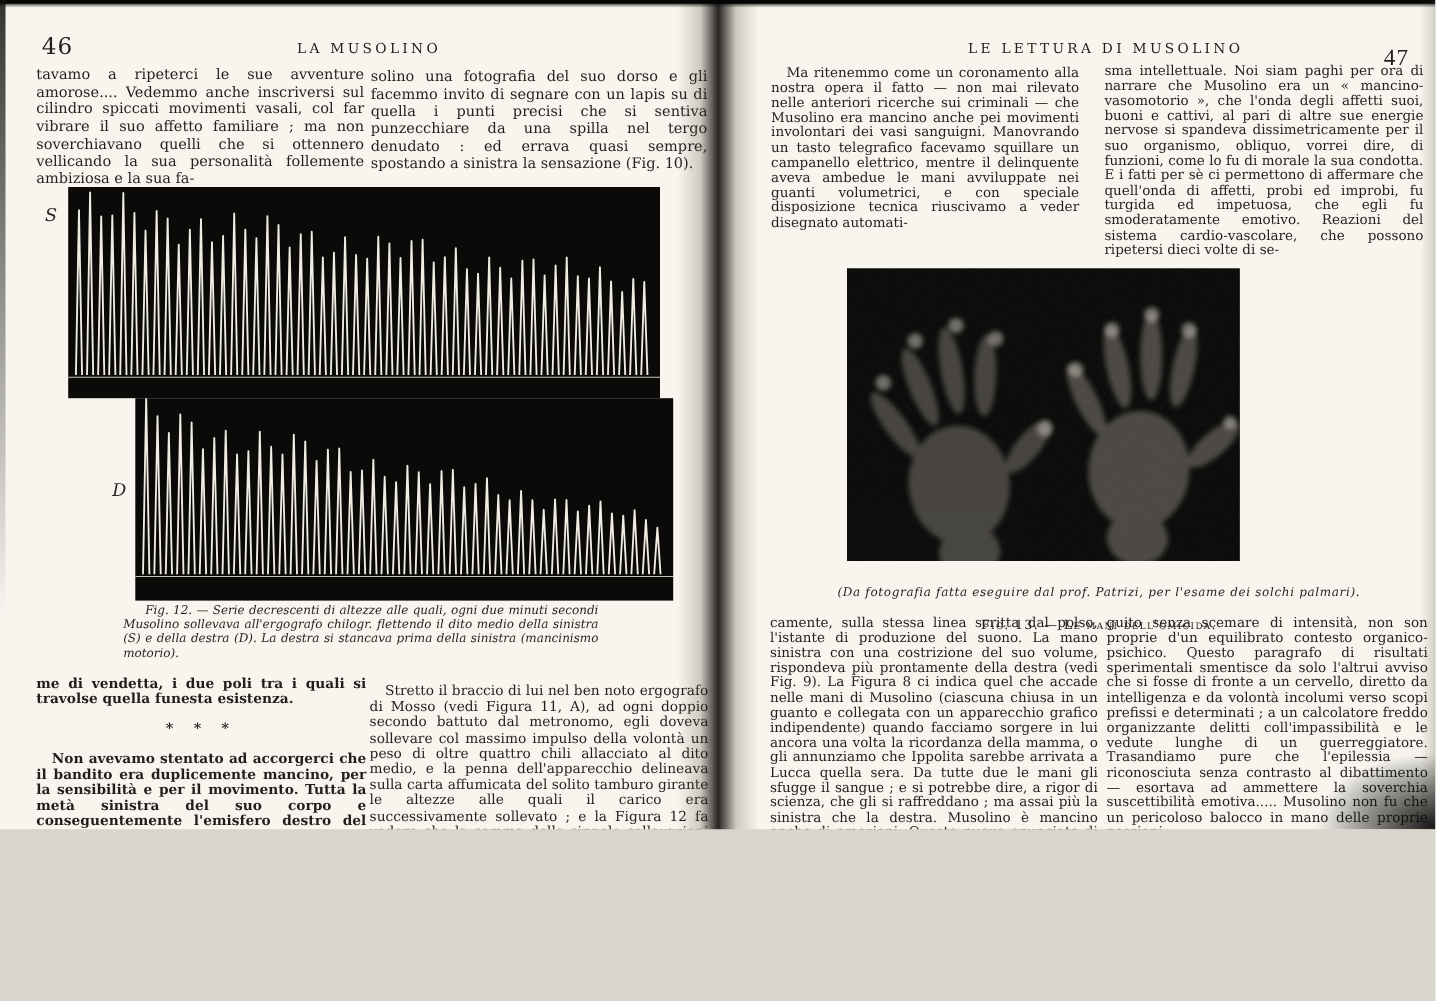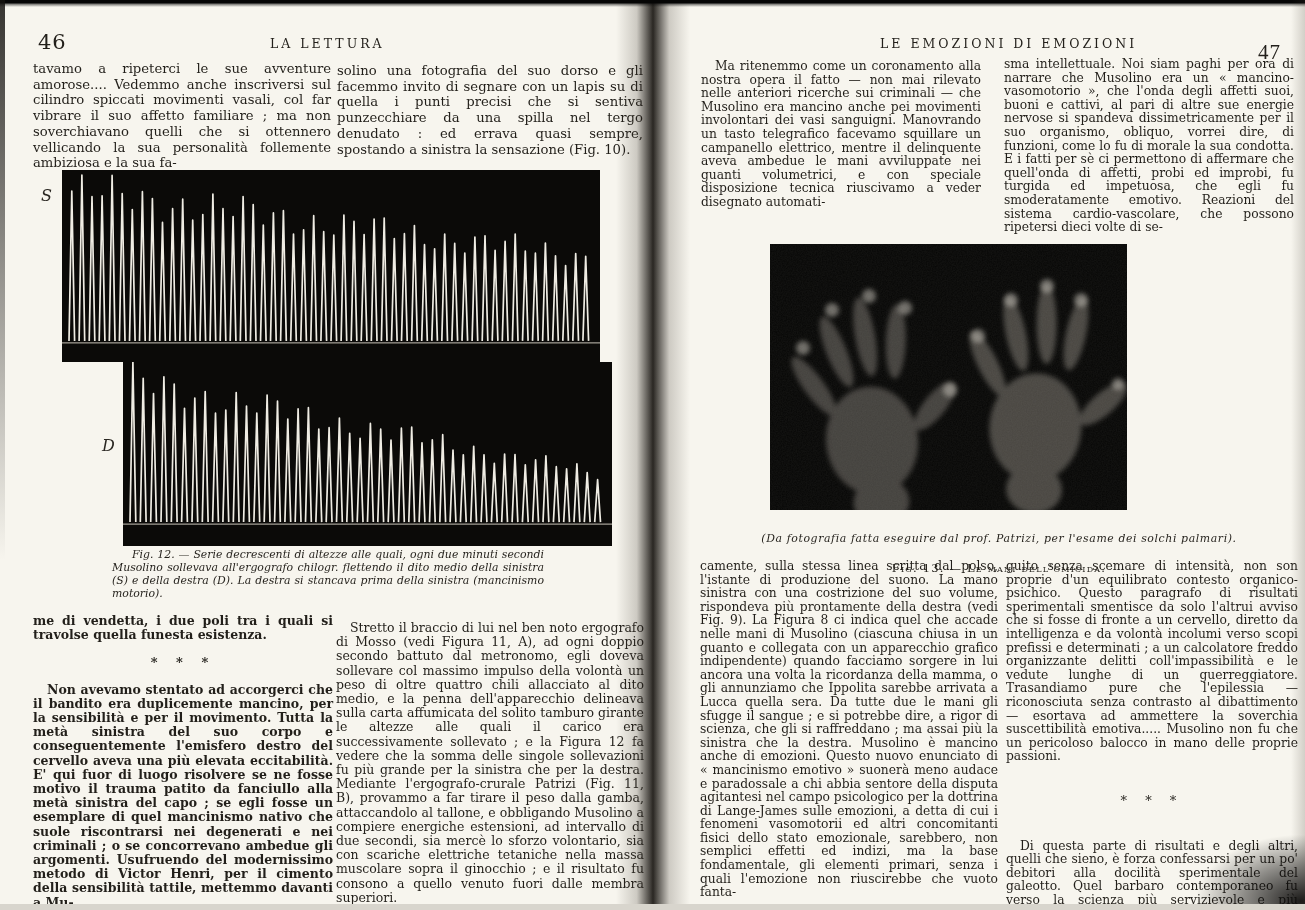--- a/index.html
+++ b/index.html
@@ -1,17 +1,17 @@
 <!DOCTYPE html>
 <html><head>
 <meta charset="utf-8">
 <style>
   html,body{margin:0;padding:0;background:#d8d5cd;}
   .spread{
-    position:relative;width:1305px;height:904px;overflow:hidden;
+    position:relative;width:1305px;height:754px;overflow:hidden;
     background:#f7f5ee;
     font-family:"DejaVu Serif", serif;
     color:#221f1a;
   }
   .block{position:absolute;text-align:justify;}
   .lp{font-size:13.2px;line-height:15.7px;}
   .lpb{font-size:12.5px;line-height:14.2px;}
   .rp{font-size:12.3px;line-height:13.6px;}
   .indent{text-indent:14px;}
   .pgnum{position:absolute;font-size:21px;letter-spacing:1px;}
@@ -55,21 +55,21 @@
     position:absolute;right:0;bottom:0;width:110px;height:70px;pointer-events:none;
     background:radial-gradient(ellipse at 96% 96%,rgba(12,11,10,0.92) 0%,rgba(12,11,10,0.45) 38%,rgba(12,11,10,0) 70%);
   }
 </style>
 </head>
 <body>
 
 <div class="spread">
 
   <div class="pgnum" style="left:38px;top:30px;">46</div>
-  <div class="rhead" style="left:270px;top:36px;">LA LETTURA</div>
+  <div class="rhead" style="left:270px;top:36px;">LA MUSOLINO</div>
 
   <div class="block lp" style="left:33px;top:61px;width:298px;">tavamo a ripeterci le sue avventure amorose.... Vedemmo anche inscriversi sul cilindro spiccati movimenti vasali, col far vibrare il suo affetto familiare ; ma non soverchiavano quelli che si ottennero vellicando la sua personalità follemente ambiziosa e la sua fa-</div>
   <div class="block lp" style="left:337px;top:63px;width:306px;">solino una fotografia del suo dorso e gli facemmo invito di segnare con un lapis su di quella i punti precisi che si sentiva punzecchiare da una spilla nel tergo denudato : ed errava quasi sempre, spostando a sinistra la sensazione (Fig. 10).</div>
 
   <div>
     <span class="figlabel" style="left:41px;top:186px;">S</span>
     <div class="panel" style="left:62px;top:170px;width:538px;height:192px;">
       <svg id="panelS" width="538" height="192">
         <path class="baseline" stroke="#c9c4b9" stroke-width="1" fill="none" d="M0,172.9 H538"></path>
         <path class="spikes" fill="none" stroke="#efece3" stroke-width="1.7" stroke-linejoin="round" d="M7.0,170.9 L9.8,21.1 L12.6,170.9 M17.1,170.9 L19.9,5.0 L22.7,170.9 M27.2,170.9 L30.0,26.7 L32.8,170.9 M37.2,170.9 L40.1,25.8 L42.9,170.9 M47.3,170.9 L50.1,5.4 L53.0,170.9 M57.4,170.9 L60.2,23.5 L63.0,170.9 M67.5,170.9 L70.3,39.6 L73.1,170.9 M77.5,170.9 L80.4,21.7 L83.2,170.9 M87.6,170.9 L90.4,28.6 L93.3,170.9 M97.7,170.9 L100.5,52.4 L103.3,170.9 M107.8,170.9 L110.6,38.7 L113.4,170.9 M117.8,170.9 L120.7,29.2 L123.5,170.9 M127.9,170.9 L130.7,50.2 L133.6,170.9 M138.0,170.9 L140.8,44.5 L143.6,170.9 M148.1,170.9 L150.9,24.0 L153.7,170.9 M158.2,170.9 L161.0,38.7 L163.8,170.9 M168.2,170.9 L171.1,46.5 L173.9,170.9 M178.3,170.9 L181.1,26.6 L184.0,170.9 M188.4,170.9 L191.2,34.5 L194.0,170.9 M198.5,170.9 L201.3,55.0 L204.1,170.9 M208.5,170.9 L211.4,42.9 L214.2,170.9 M218.6,170.9 L221.4,40.7 L224.3,170.9 M228.7,170.9 L231.5,64.1 L234.3,170.9 M238.8,170.9 L241.6,59.8 L244.4,170.9 M248.8,170.9 L251.7,45.7 L254.5,170.9 M258.9,170.9 L261.7,61.7 L264.6,170.9 M269.0,170.9 L271.8,65.2 L274.6,170.9 M279.1,170.9 L281.9,45.1 L284.7,170.9 M289.2,170.9 L292.0,51.4 L294.8,170.9 M299.2,170.9 L302.1,64.5 L304.9,170.9 M309.3,170.9 L312.1,49.1 L315.0,170.9 M319.4,170.9 L322.2,48.0 L325.0,170.9 M329.5,170.9 L332.3,68.5 L335.1,170.9 M339.5,170.9 L342.4,63.7 L345.2,170.9 M349.6,170.9 L352.4,55.6 L355.3,170.9 M359.7,170.9 L362.5,74.7 L365.3,170.9 M369.8,170.9 L372.6,78.9 L375.4,170.9 M379.8,170.9 L382.7,64.1 L385.5,170.9 M389.9,170.9 L392.7,73.4 L395.6,170.9 M400.0,170.9 L402.8,83.1 L405.6,170.9 M410.1,170.9 L412.9,67.0 L415.7,170.9 M420.2,170.9 L423.0,65.8 L425.8,170.9 M430.2,170.9 L433.1,80.3 L435.9,170.9 M440.3,170.9 L443.1,71.4 L446.0,170.9 M450.4,170.9 L453.2,64.1 L456.0,170.9 M460.5,170.9 L463.3,81.1 L466.1,170.9 M470.5,170.9 L473.4,83.2 L476.2,170.9 M480.6,170.9 L483.4,73.0 L486.3,170.9 M490.7,170.9 L493.5,85.8 L496.3,170.9 M500.8,170.9 L503.6,95.5 L506.4,170.9 M510.8,170.9 L513.7,83.5 L516.5,170.9 M520.9,170.9 L523.7,86.3 L526.6,170.9 "></path>
@@ -85,21 +85,21 @@
     <div class="cap12">Fig. 12. — Serie decrescenti di altezze alle quali, ogni due minuti secondi Musolino sollevava all'ergografo chilogr. flettendo il dito medio della sinistra (S) e della destra (D). La destra si stancava prima della sinistra (mancinismo motorio).</div>
   </div>
 
   <div class="block lpb" style="left:33px;top:614px;width:300px;font-weight:bold;">
     <div>me di vendetta, i due poli tra i quali si travolse quella funesta esistenza.</div>
     <div class="asterism">* * *</div>
     <div class="indent">Non avevamo stentato ad accorgerci che il bandito era duplicemente mancino, per la sensibilità e per il movimento. Tutta la metà sinistra del suo corpo e conseguentemente l'emisfero destro del cervello aveva una più elevata eccitabilità. E' qui fuor di luogo risolvere se ne fosse motivo il trauma patito da fanciullo alla metà sinistra del capo ; se egli fosse un esemplare di quel mancinismo nativo che suole riscontrarsi nei degenerati e nei criminali ; o se concorrevano ambedue gli argomenti. Usufruendo del modernissimo metodo di Victor Henri, per il cimento della sensibilità tattile, mettemmo davanti a Mu-</div>
   </div>
   <div class="block lpb indent" style="left:336px;top:621px;width:308px;">Stretto il braccio di lui nel ben noto ergografo di Mosso (vedi Figura 11, A), ad ogni doppio secondo battuto dal metronomo, egli doveva sollevare col massimo impulso della volontà un peso di oltre quattro chili allacciato al dito medio, e la penna dell'apparecchio delineava sulla carta affumicata del solito tamburo girante le altezze alle quali il carico era successivamente sollevato ; e la Figura 12 fa vedere che la somma delle singole sollevazioni fu più grande per la sinistra che per la destra. Mediante l'ergografo-crurale Patrizi (Fig. 11, B), provammo a far tirare il peso dalla gamba, attaccandolo al tallone, e obbligando Musolino a compiere energiche estensioni, ad intervallo di due secondi, sia mercè lo sforzo volontario, sia con scariche elettriche tetaniche nella massa muscolare sopra il ginocchio ; e il risultato fu consono a quello venuto fuori dalle membra superiori.</div>
 
-  <div class="rhead" style="left:880px;top:36px;">LE EMOZIONI DI EMOZIONI</div>
+  <div class="rhead" style="left:880px;top:36px;">LE LETTURA DI MUSOLINO</div>
   <div class="pgnum" style="left:1258px;top:40px;font-family:Liberation Serif, serif;">47</div>
 
   <div class="block rp" style="left:701px;top:60px;width:280px;">
     <div class="indent">Ma ritenemmo come un coronamento alla nostra opera il fatto — non mai rilevato nelle anteriori ricerche sui criminali — che Musolino era mancino anche pei movimenti involontari dei vasi sanguigni. Manovrando un tasto telegrafico facevamo squillare un campanello elettrico, mentre il delinquente aveva ambedue le mani avviluppate nei guanti volumetrici, e con speciale disposizione tecnica riuscivamo a veder disegnato automati-</div>
   </div>
   <div class="block rp" style="left:1004px;top:58px;width:290px;">sma intellettuale. Noi siam paghi per ora di narrare che Musolino era un « mancino-vasomotorio », che l'onda degli affetti suoi, buoni e cattivi, al pari di altre sue energie nervose si spandeva dissimetricamente per il suo organismo, obliquo, vorrei dire, di funzioni, come lo fu di morale la sua condotta. E i fatti per sè ci permettono di affermare che quell'onda di affetti, probi ed improbi, fu turgida ed impetuosa, che egli fu smoderatamente emotivo. Reazioni del sistema cardio-vascolare, che possono ripetersi dieci volte di se-</div>
 
   <div>
     <div class="photo13">
       <svg width="357" height="266" viewBox="0 0 357 266">

